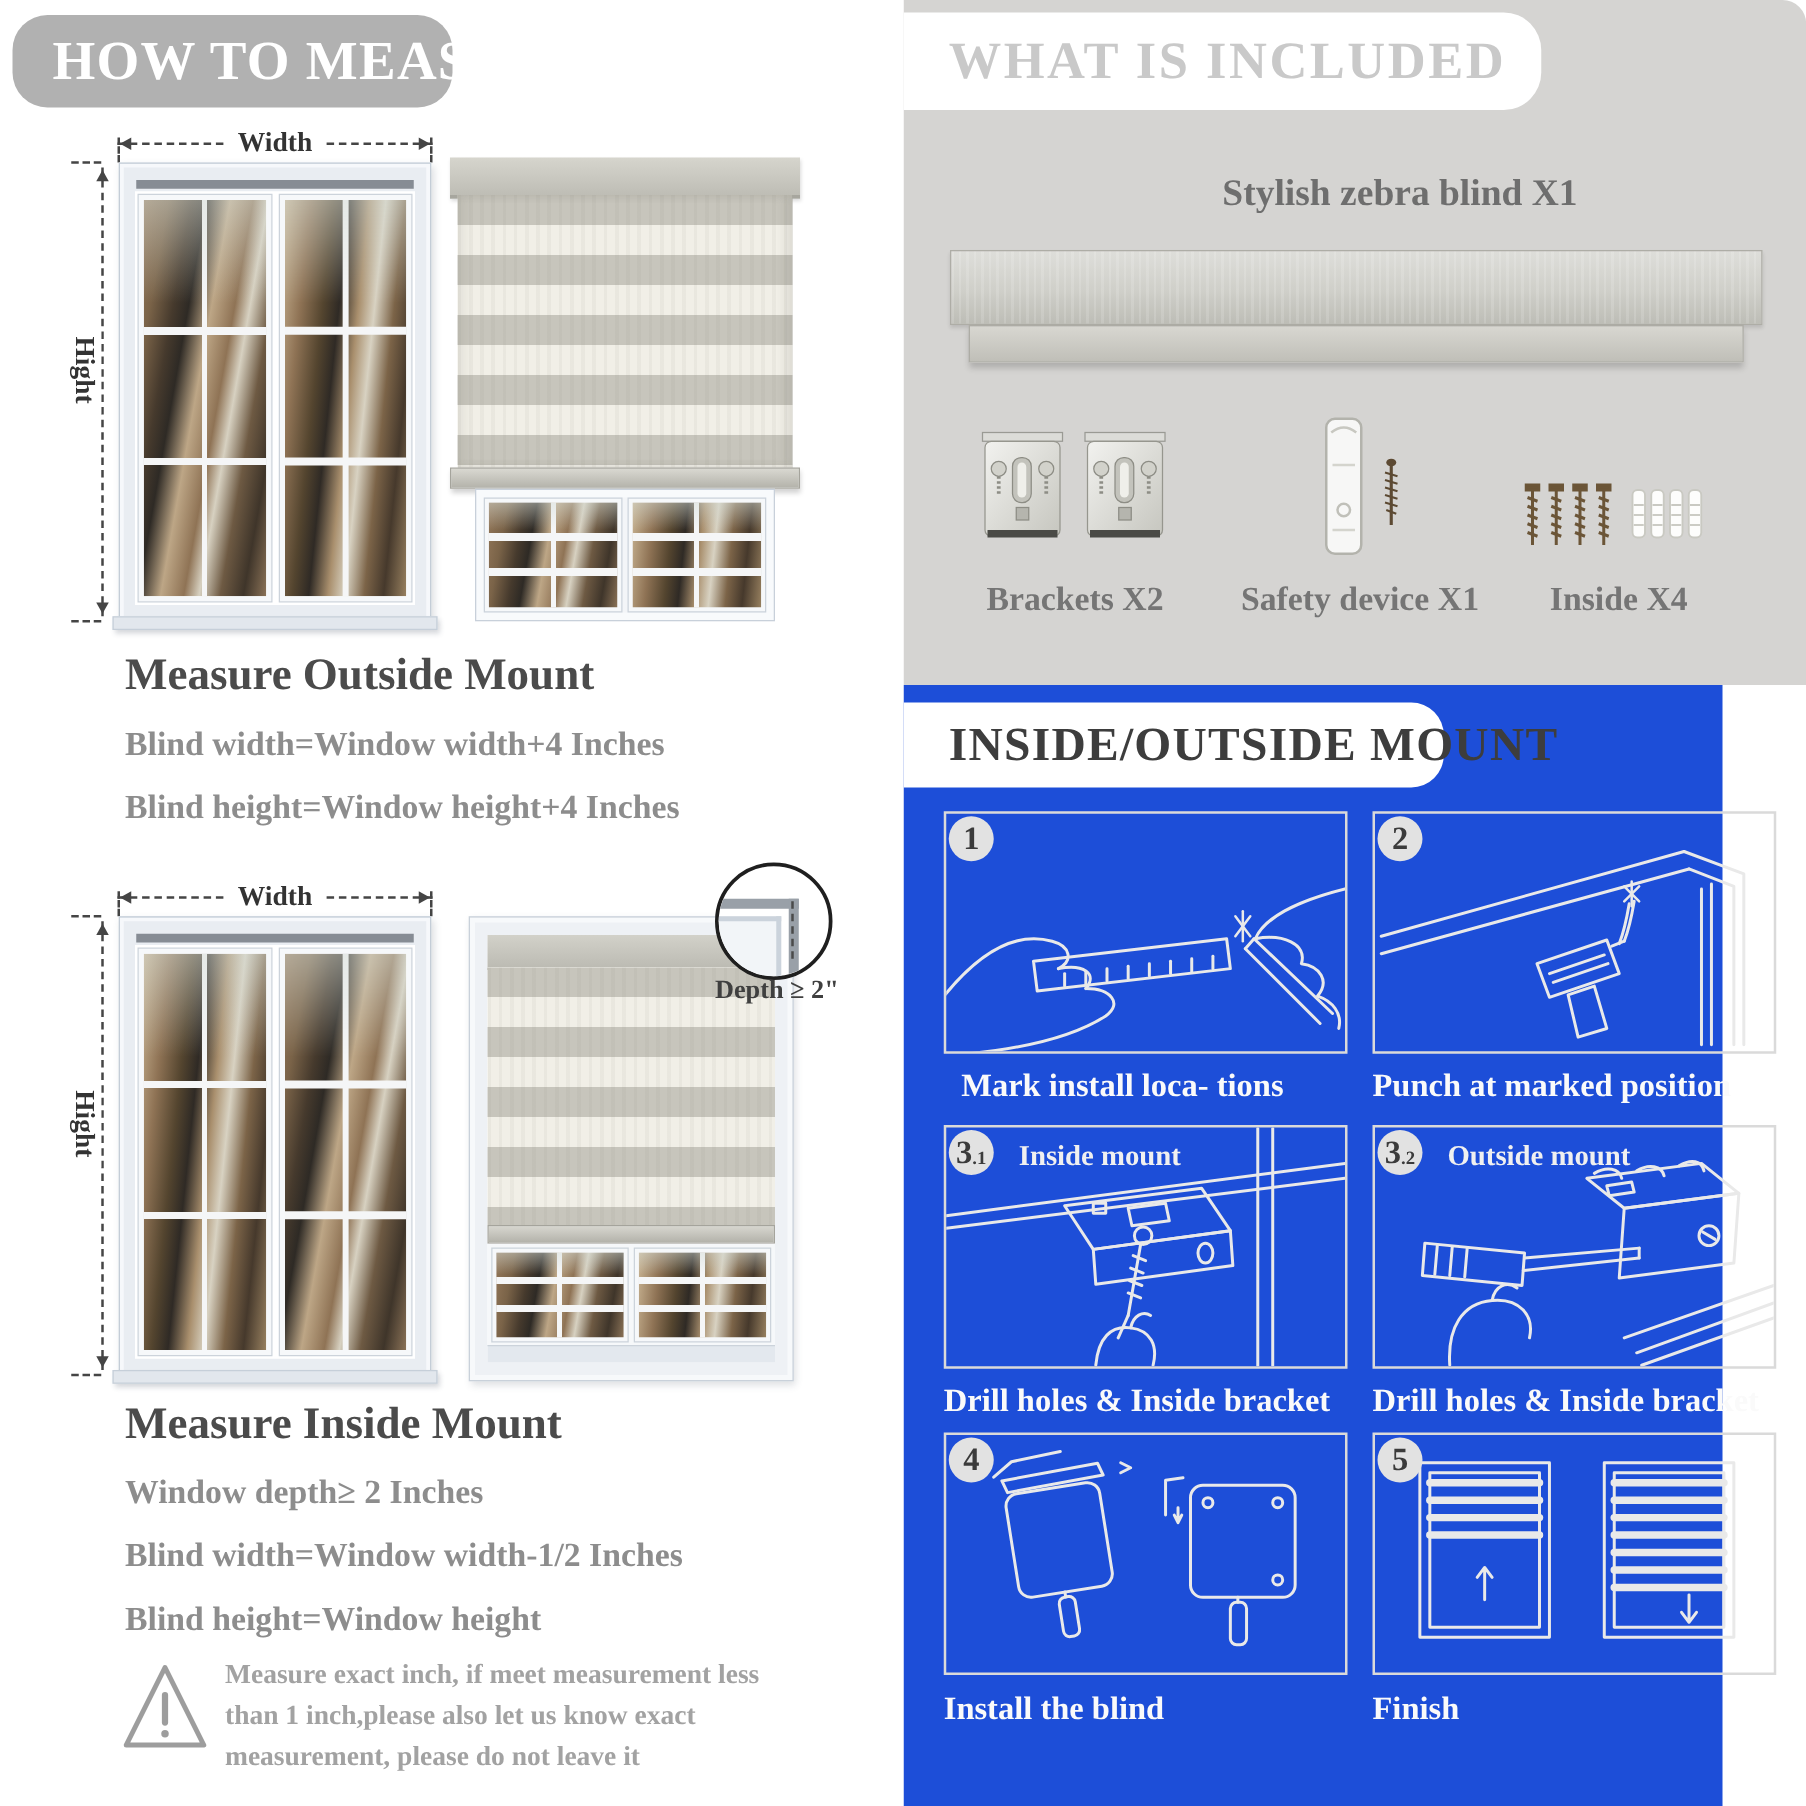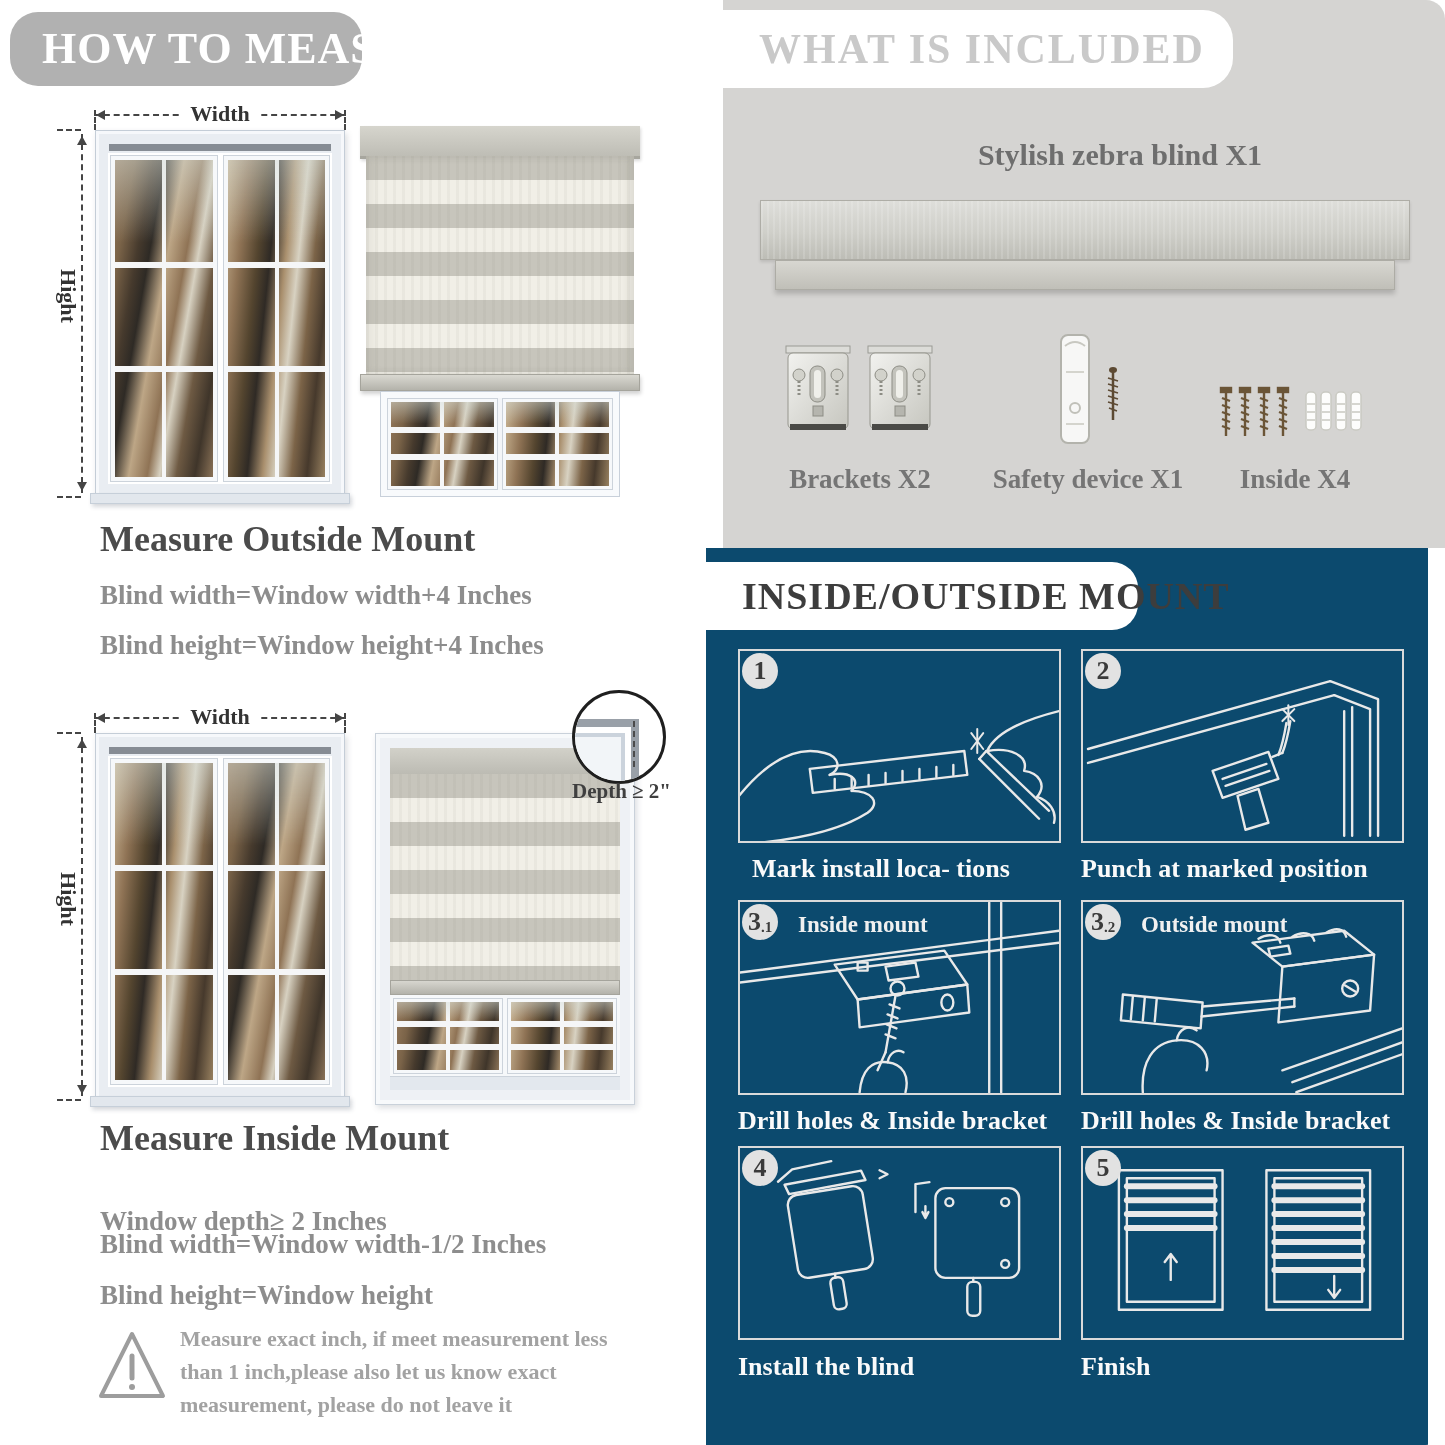--- a/index.html
+++ b/index.html
@@ -116,21 +116,21 @@
       linear-gradient(to bottom,#dededa 0%,#cfcfc9 55%,#bdbdb6 100%);
     border:1px solid #aeada6; box-sizing:border-box; box-shadow:0 2px 3px rgba(0,0,0,.12);
   }
   .headrail-lip {
     position:absolute; left:52px; top:260px; width:620px; height:30px;
     background:linear-gradient(to bottom,#d8d7d1,#c0bfb8);
     border:1px solid #adaca5; box-sizing:border-box; box-shadow:0 4px 5px rgba(0,0,0,.18);
   }
   .item-label { position:absolute; top:464px; font-size:27px; font-weight:bold; color:#757575; text-align:center; white-space:nowrap; }
 
-  .right-bottom { position:absolute; left:706px; top:548px; width:722px; height:897px; background:#0c4a6e; }
+  .right-bottom { position:absolute; left:723px; top:548px; width:655px; height:897px; background:#1d4ed8; }
   .pill-mount {
     position:absolute; left:0; top:14px; width:432px; height:68px; background:#ffffff;
     border-radius:0 26px 26px 0;
     color:#3d3d3d; font-size:38px; font-weight:bold; letter-spacing:1px;
     line-height:68px; padding-left:36px; box-sizing:border-box; white-space:nowrap;
   }
   .panel { position:absolute; width:323px; height:194px; border:2px solid #dadada; box-sizing:border-box; }
   .panel svg { position:absolute; inset:0; width:100%; height:100%; }
   .badge {
     position:absolute; left:2px; top:2px; min-width:36px; height:36px; border-radius:50%;
@@ -221,21 +221,21 @@
       </div>
       <div class="detail-circle">
         <div class="dc-out"></div>
         <div class="dc-in"></div>
         <div class="dc-dash"></div>
       </div>
     </div>
     <div class="depth-label">Depth ≥ 2"</div>
 
     <div class="h1-left" style="top:1117px;">Measure Inside Mount</div>
-    <div class="line-left" style="top:1178px;margin-top:28px;">Window depth≥ 2 Inches</div>
+    <div class="line-left" style="top:1178px;">Window depth≥ 2 Inches</div>
     <div class="line-left" style="top:1229px;">Blind width=Window width-1/2 Inches</div>
     <div class="line-left" style="top:1280px;">Blind height=Window height</div>
 
     <svg class="abs" style="left:95px; top:1326px;" width="74" height="82" viewBox="0 0 74 82">
       <path d="M37,8 L68,70 L6,70 Z" fill="none" stroke="#9d9d9d" stroke-width="4" stroke-linejoin="round"></path>
       <line x1="37" y1="30" x2="37" y2="52" stroke="#9d9d9d" stroke-width="5" stroke-linecap="round"></line>
       <circle cx="37" cy="61" r="3" fill="#9d9d9d"></circle>
     </svg>
     <div class="warn-text">Measure exact inch, if meet measurement less than 1 inch,please also let us know exact measurement, please do not leave it</div>
   </div>

